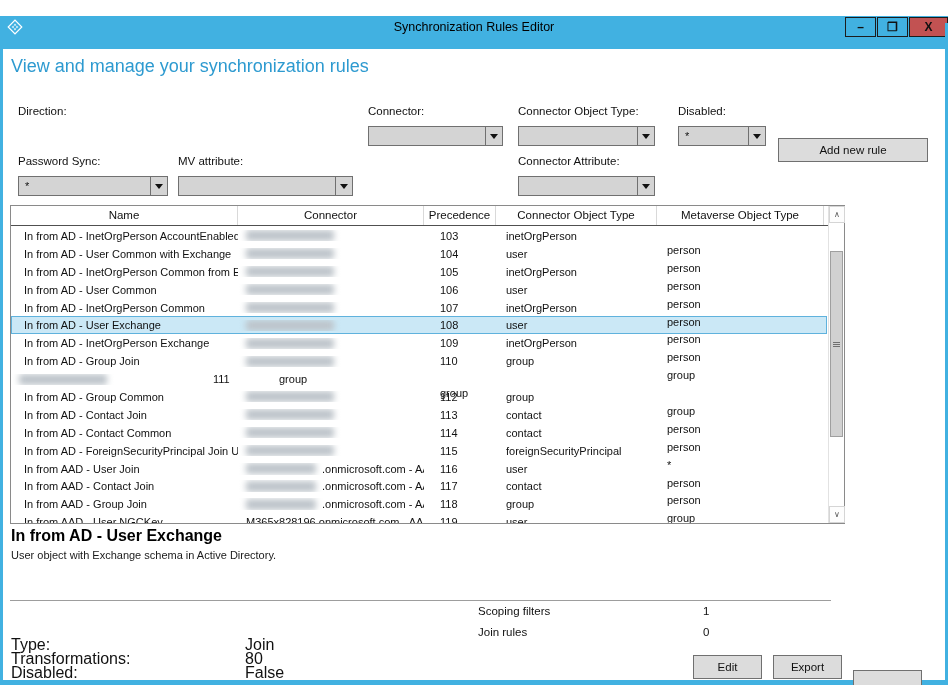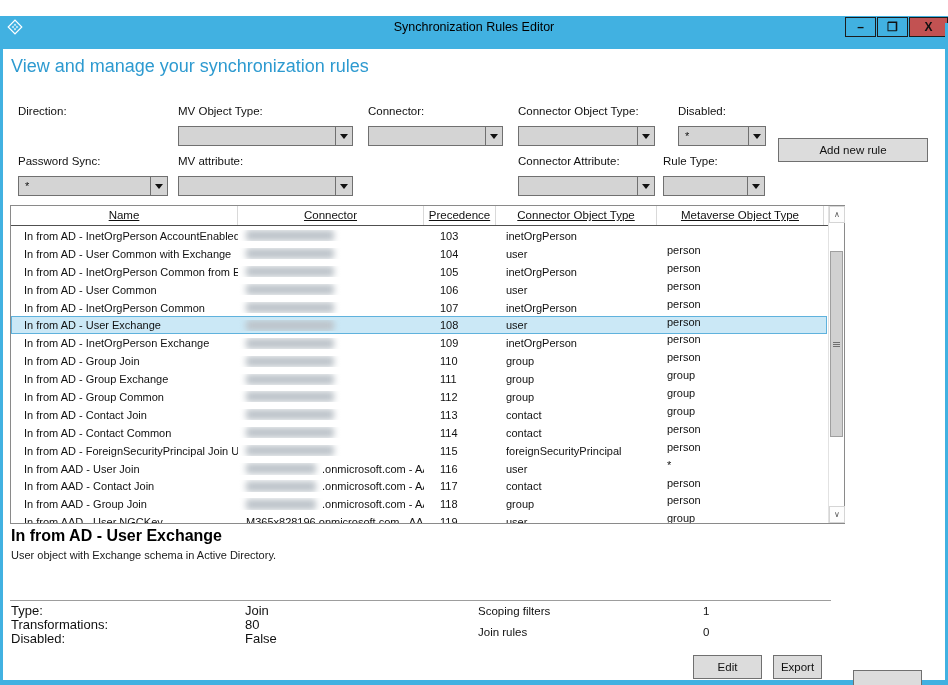--- a/index.html
+++ b/index.html
@@ -45,21 +45,21 @@
   .dd-btn { width:17px; border-left:1px solid #707070; display:flex; align-items:center; justify-content:center; }
   .tri { width:0; height:0; border-left:4px solid transparent; border-right:4px solid transparent; border-top:5px solid #111; }
   .btn {
     position:absolute; background:#dcdcdc; border:1px solid #707070;
     font-size:11.5px; color:#111; display:flex; align-items:center; justify-content:center;
     font-family:"Liberation Sans", sans-serif; cursor:default;
   }
   
   .table {
     position:absolute; left:10px; top:205px; width:835px; height:319px;
-    border:1px solid #8a8a8a; background:#fff;text-decoration:underline;
+    border:1px solid #8a8a8a; background:#fff;
   }
   .thead { display:flex; height:20px; border-bottom:1px solid #505050; margin-right:16px; }
   .hc {
     font-size:11.5px; text-align:center; line-height:19px; overflow:hidden;
     white-space:nowrap; border-right:1px solid #d9d9d9;
   }
   .hc:last-child { border-right:none; flex:1; }
   .c-name { width:227px; }
   .c-conn { width:186px; }
   .c-prec { width:72px; }
@@ -88,22 +88,22 @@
     background:#d1d1d1; border:1px solid #9f9f9f;
     display:flex; align-items:center; justify-content:center;
   }
   .grip { width:7px; height:5px; border-top:1px solid #707070; border-bottom:1px solid #707070;
     background:linear-gradient(#707070,#707070) center/7px 1px no-repeat; }
   
   .detail-title { position:absolute; left:11px; top:527px; font-size:16px; font-weight:bold; color:#000; }
   .detail-desc  { position:absolute; left:11px; top:549px; font-size:11px; color:#1a1a1a; }
   .divider { position:absolute; left:10px; top:600px; width:821px; height:1px; background:#9d9d9d; }
   .props-left {
-    position:absolute; left:11px; top:604px; display:grid;
-    grid-template-columns:234px auto; font-size:13px; line-height:14px;
+    position:absolute; left:11px; top:638px; display:grid;
+    grid-template-columns:234px auto; font-size:16px; line-height:14px;
   }
   .props-right {
     position:absolute; left:478px; top:604px; display:grid;
     grid-template-columns:225px auto; row-gap:7px; font-size:11.5px; line-height:14px;
   }
 </style>
 </head>
 <body>
 
 <div class="window">
@@ -131,29 +131,20 @@
   </div>
   <div class="frame-l"></div>
   <div class="frame-r"></div>
   <div class="frame-b"></div>
 
   <div class="heading">View and manage your synchronization rules</div>
 
   <div class="fgroup" style="left:18px; top:105px; width:150px;">
     <div class="flabel">Direction:</div>
   </div>
-  <div class="fgroup" style="left:178px; top:105px; width:175px;">
-    <div class="flabel">MV Object Type:</div>
-    <div class="dd">
-      <div class="dd-val"></div>
-      <div class="dd-btn">
-          <i class="tri"></i>
-        </div>
-    </div>
-  </div>
   <div class="fgroup" style="left:368px; top:105px; width:135px;">
     <div class="flabel">Connector:</div>
     <div class="dd">
       <div class="dd-val"></div>
       <div class="dd-btn">
           <i class="tri"></i>
         </div>
     </div>
   </div>
   <div class="fgroup" style="left:518px; top:105px; width:137px;">
@@ -189,29 +180,20 @@
     <div class="flabel">MV attribute:</div>
     <div class="dd">
       <div class="dd-val"></div>
       <div class="dd-btn">
           <i class="tri"></i>
         </div>
     </div>
   </div>
   <div class="fgroup" style="left:518px; top:155px; width:137px;">
     <div class="flabel">Connector Attribute:</div>
-    <div class="dd">
-      <div class="dd-val"></div>
-      <div class="dd-btn">
-          <i class="tri"></i>
-        </div>
-    </div>
-  </div>
-  <div class="fgroup" style="left:663px; top:155px; width:102px;">
-    <div class="flabel">Rule Type:</div>
     <div class="dd">
       <div class="dd-val"></div>
       <div class="dd-btn">
           <i class="tri"></i>
         </div>
     </div>
   </div>
 
   <div class="table">
     <div class="thead">
@@ -289,21 +271,20 @@
         <div class="trow">
           <div class="cell c-name">In from AD - Group Join</div>
           <div class="cell c-conn">
             <span class="redacted"></span>
           </div>
           <div class="cell c-prec">110</div>
           <div class="cell c-cot">group</div>
           <div class="cell c-mot">group</div>
         </div>
         <div class="trow">
-          <div class="cell c-name">In from AD - Group Exchange</div>
           <div class="cell c-conn">
             <span class="redacted"></span>
           </div>
           <div class="cell c-prec">111</div>
           <div class="cell c-cot">group</div>
           <div class="cell c-mot">group</div>
         </div>
         <div class="trow">
           <div class="cell c-name">In from AD - Group Common</div>
           <div class="cell c-conn">
@@ -402,16 +383,16 @@
     <span>False</span>
   </div>
   <div class="props-right">
     <span>Scoping filters</span>
     <span>1</span>
     <span>Join rules</span>
     <span>0</span>
   </div>
 
   <div class="btn" style="left:693px; top:655px; width:69px; height:24px;">Edit</div>
-  <div class="btn" style="left:773px; top:655px; width:49px; height:24px;">Export</div>
+  <div class="btn" style="left:773px; top:655px; width:69px; height:24px;">Export</div>
   <div class="btn" style="left:853px; top:670px; width:69px; height:40px;">Delete</div>
 
 </div>
 
 </body></html>

